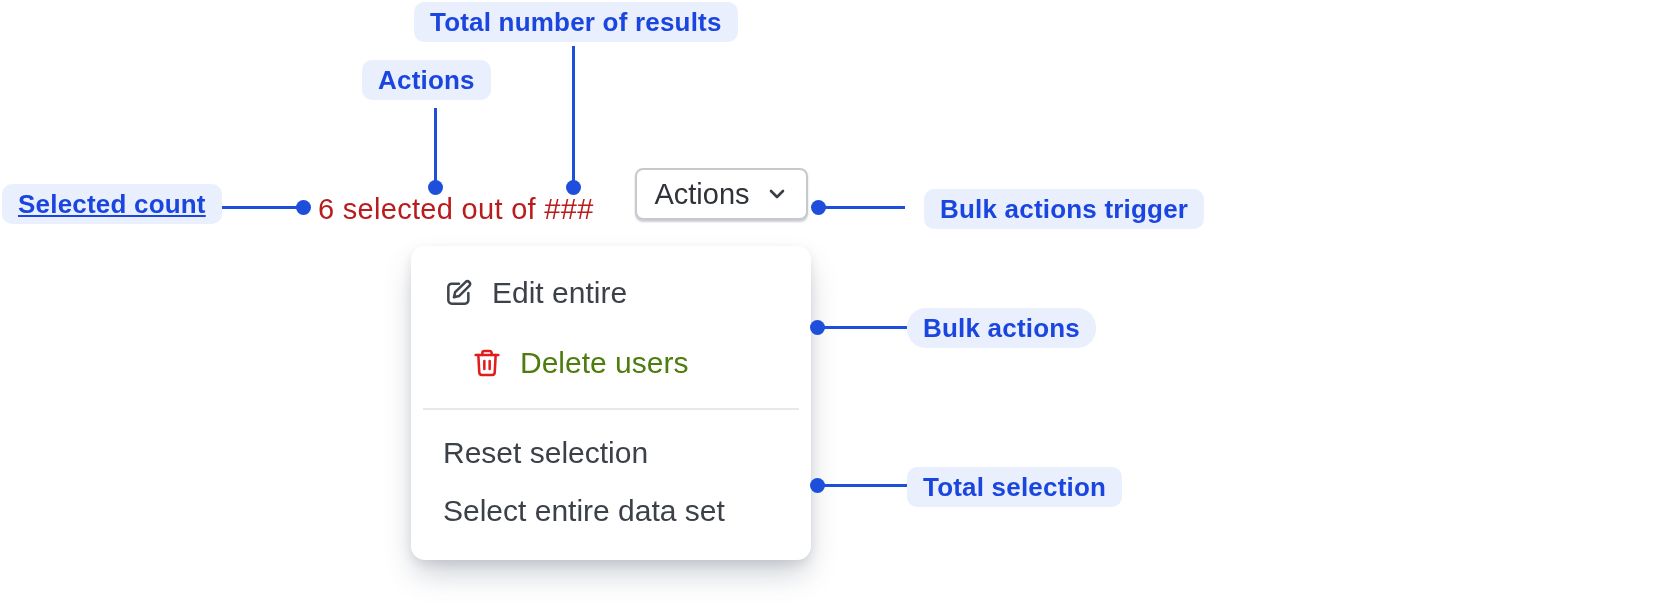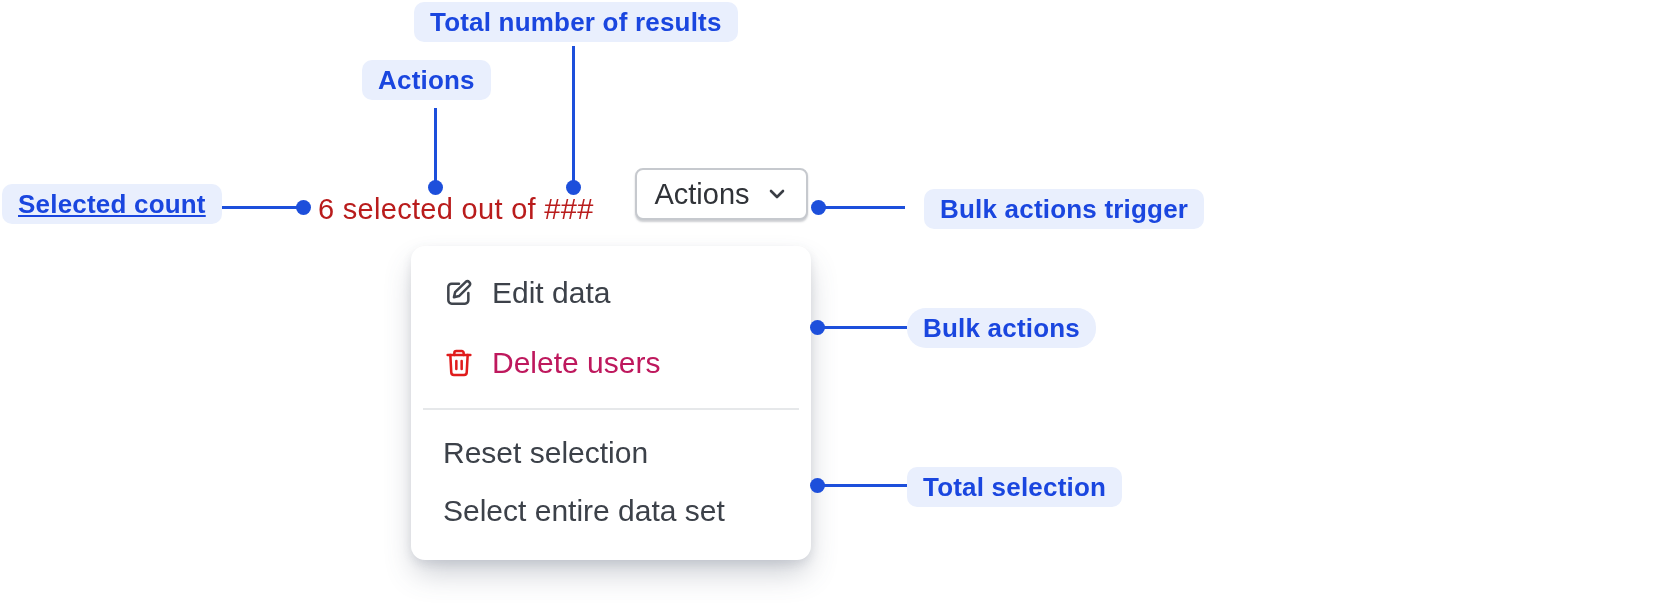--- a/index.html
+++ b/index.html
@@ -85,21 +85,21 @@
   .menu-item {
     height: 58px;
     display: flex; align-items: center;
     padding: 0 24px 0 32px;
     gap: 17px;
     font-size: 30px;
     color: #3c4149;
     cursor: pointer;
     white-space: nowrap;
   }
-  .menu-item.destructive { color: #be185d; margin-top: 12px; }
+  .menu-item.destructive { color: #4d7c0f; margin-top: 12px; margin-left: 28px; }
   .menu-item .mi-icon { flex: 0 0 auto; display: block; }
   .menu-divider {
     height: 2px;
     background: #e6e8ea;
     margin: 16px 12px 7px 12px;
   }
   .menu-item.plain-first { margin-top: 0; }
   .menu-item.plain-last { margin-top: 14px; }
 </style>
 </head>
@@ -146,21 +146,21 @@
     </svg>
   </button>
 
   <div class="menu-panel">
 
     <div class="menu-item">
       <svg class="mi-icon" width="32" height="32" viewBox="0 0 24 24" fill="none" stroke="#40454d" stroke-width="1.9" stroke-linecap="round" stroke-linejoin="round">
         <path d="M12 5H6.5A2.5 2.5 0 0 0 4 7.5v10A2.5 2.5 0 0 0 6.5 20h10a2.5 2.5 0 0 0 2.5-2.5V12"></path>
         <path d="M17.1 3.6a2 2 0 0 1 2.8 2.8L12 14.3l-3.8.9.9-3.8z"></path>
       </svg>
-      <span>Edit data</span>
+      <span>Edit entire</span>
     </div>
 
     <div class="menu-item destructive">
       <svg class="mi-icon" width="32" height="32" viewBox="0 0 24 24" fill="none" stroke="#e01c1c" stroke-width="1.9" stroke-linecap="round" stroke-linejoin="round">
         <path d="M3.5 6h17"></path>
         <path d="M8.5 6V4.5A1.5 1.5 0 0 1 10 3h4a1.5 1.5 0 0 1 1.5 1.5V6"></path>
         <path d="M18.5 6l-.7 13A2 2 0 0 1 15.8 21H8.2a2 2 0 0 1-2-2L5.5 6"></path>
         <path d="M10 10.5v6"></path>
         <path d="M14 10.5v6"></path>
       </svg>

